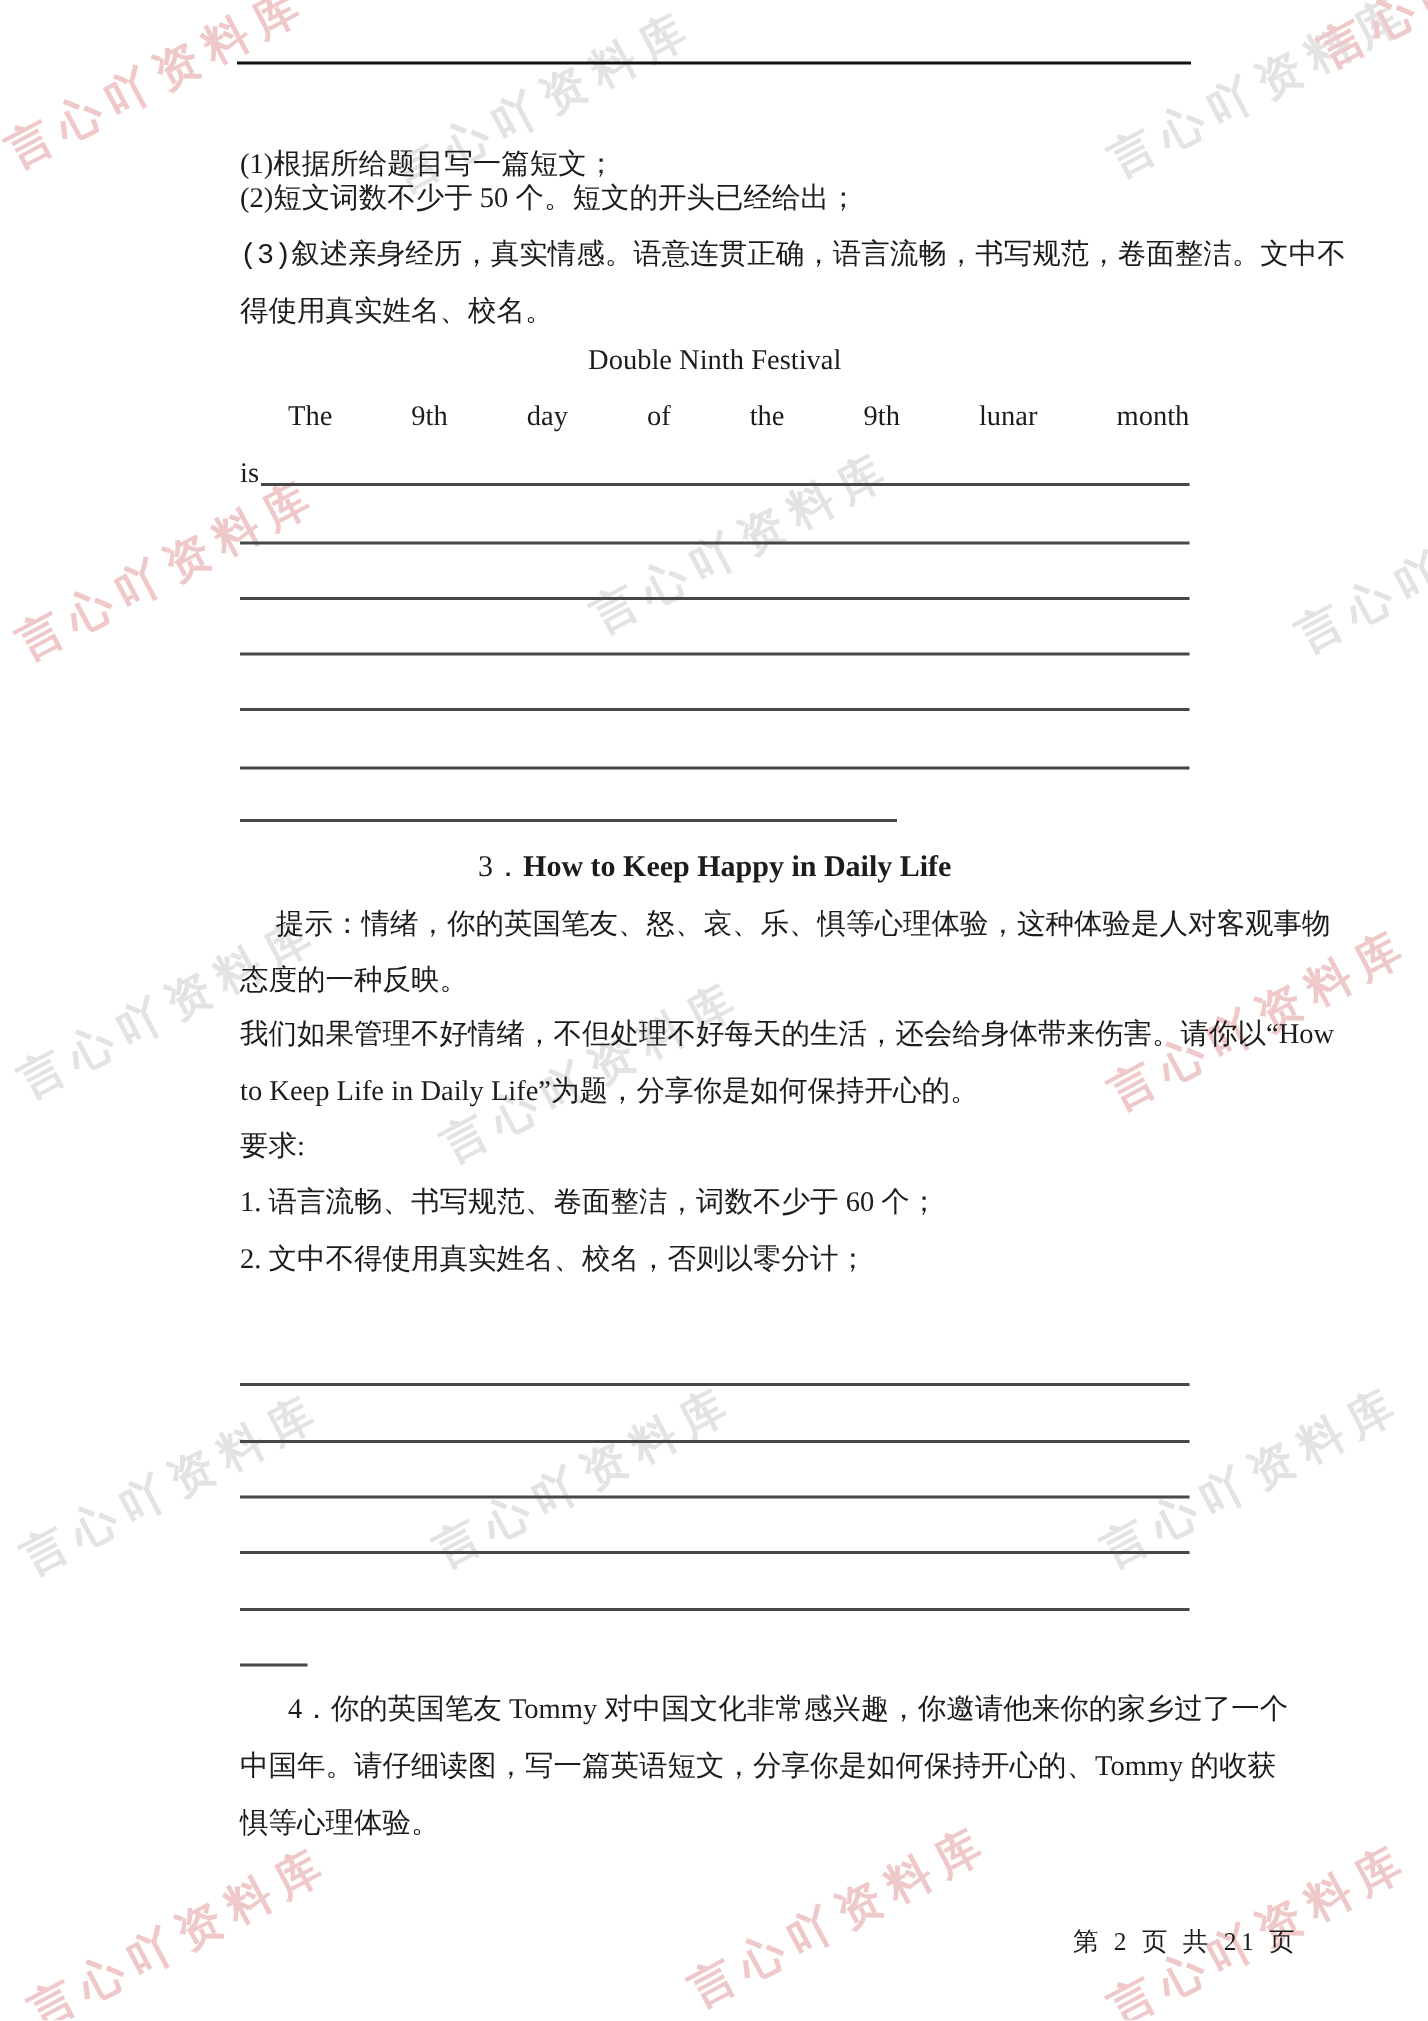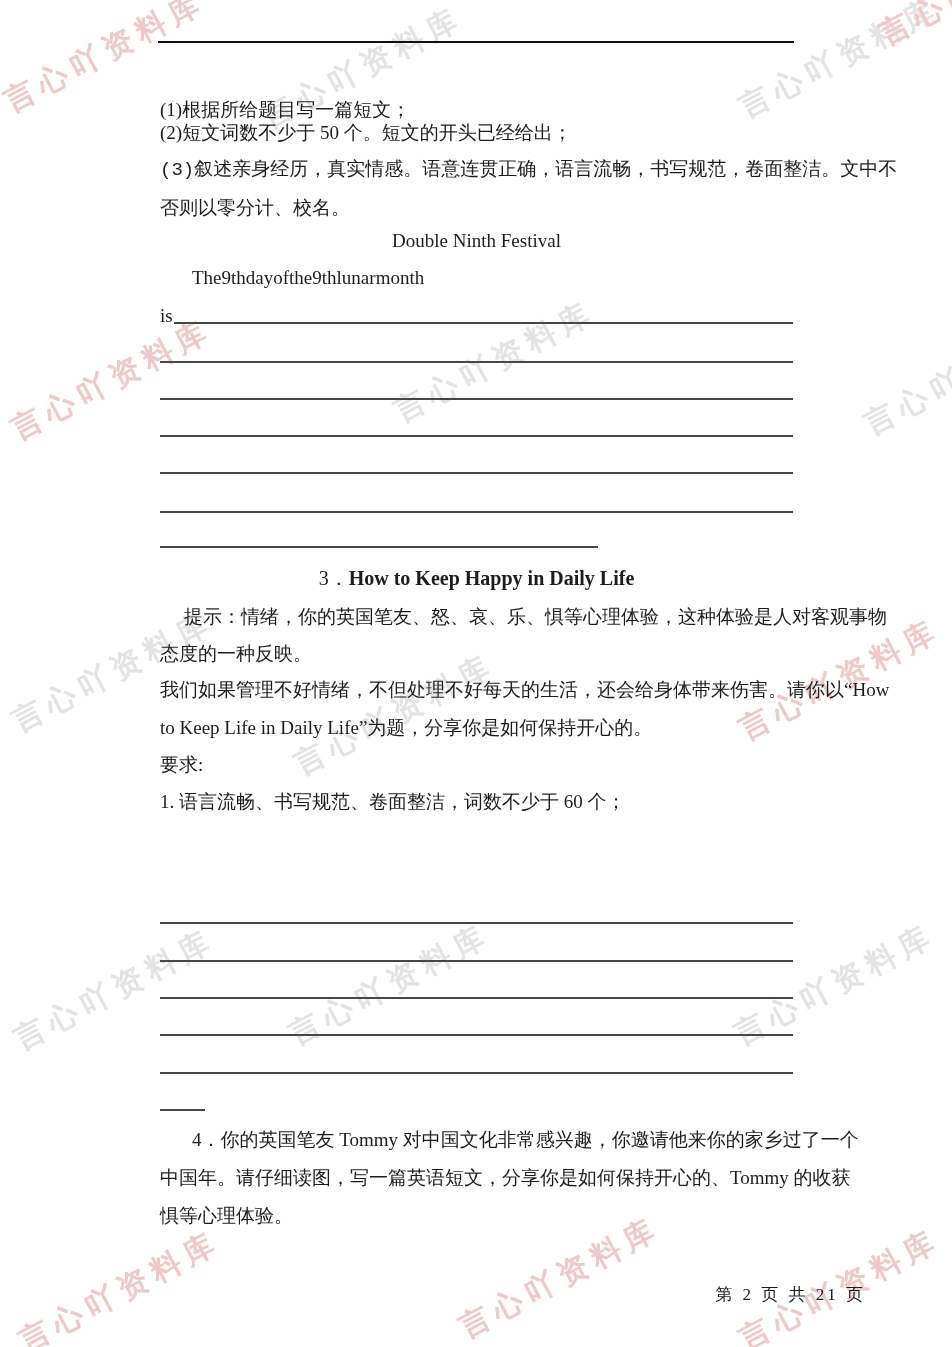--- a/index.html
+++ b/index.html
@@ -34,21 +34,21 @@
   .tline {
     position:absolute; left:160px; width:633px; height:38px;
     line-height:38px; font-size:19px; white-space:nowrap; z-index:2;
   }
   .centered { text-align:center; }
   .indent24 { text-indent:24px; }
   .indent32 { text-indent:32px; }
   .heading-num { font-weight:normal; }
   .heading-title { font-weight:bold; }
   .words-row {
-    display:flex; 
+    display:flex; justify-content:space-between;
     padding-left:32px; box-sizing:border-box;
   }
   .blank {
     position:absolute; left:160px; height:0;
     border-top:2px solid #474747; z-index:2;
   }
   .blank-full { width:633px; }
   .is-label { position:absolute; left:160px; top:297px; height:38px; line-height:38px; font-size:19px; z-index:2; }
   .footer {
     position:absolute; left:0; top:1276px; width:866px; height:38px;
@@ -75,21 +75,21 @@
   <div class="wm wm-gray" style="left:835px; top:985px;">言心吖资料库</div>
   <div class="wm wm-pink" style="left:120px; top:1292px;">言心吖资料库</div>
   <div class="wm wm-pink" style="left:560px; top:1278px;">言心吖资料库</div>
   <div class="wm wm-pink" style="left:840px; top:1290px;">言心吖资料库</div>
 
   <div class="rule-top"></div>
 
   <div class="tline" style="top:91px;">(1)根据所给题目写一篇短文；</div>
   <div class="tline" style="top:114px;">(2)短文词数不少于 50 个。短文的开头已经给出；</div>
   <div class="tline" style="top:151px;font-family:Liberation Mono, monospace;">(3)叙述亲身经历，真实情感。语意连贯正确，语言流畅，书写规范，卷面整洁。文中不</div>
-  <div class="tline" style="top:189px;">否则以零分计、校名。</div>
+  <div class="tline" style="top:189px;">得使用真实姓名、校名。</div>
 
   <div class="tline centered" style="top:222px;">Double Ninth Festival</div>
 
   <div class="tline words-row" style="top:259px;">
     <span>The</span>
     <span>9th</span>
     <span>day</span>
     <span>of</span>
     <span>the</span>
     <span>9th</span>
@@ -111,20 +111,21 @@
     <span class="heading-num">3．</span><span class="heading-title">How to Keep Happy in Daily Life</span>
   </div>
 
   <div class="tline indent24" style="top:598px;">提示：情绪，你的英国笔友、怒、哀、乐、惧等心理体验，这种体验是人对客观事物</div>
   <div class="tline" style="top:635px;">态度的一种反映。</div>
   <div class="tline" style="top:671px;">我们如果管理不好情绪，不但处理不好每天的生活，还会给身体带来伤害。请你以“How</div>
   <div class="tline" style="top:709px;">to Keep Life in Daily Life”为题，分享你是如何保持开心的。</div>
 
   <div class="tline" style="top:746px;">要求:</div>
   <div class="tline" style="top:783px;">1. 语言流畅、书写规范、卷面整洁，词数不少于 60 个；</div>
+  <div class="tline" style="top:821px;">2. 文中不得使用真实姓名、校名，否则以零分计；</div>
 
   <div class="blank blank-full" style="top:922px;"></div>
   <div class="blank blank-full" style="top:960px;"></div>
   <div class="blank blank-full" style="top:997px;"></div>
   <div class="blank blank-full" style="top:1034px;"></div>
   <div class="blank blank-full" style="top:1072px;"></div>
   <div class="blank" style="top:1109px; width:45px;"></div>
 
   <div class="tline indent32" style="top:1121px;">4．你的英国笔友 Tommy 对中国文化非常感兴趣，你邀请他来你的家乡过了一个</div>
   <div class="tline" style="top:1159px;">中国年。请仔细读图，写一篇英语短文，分享你是如何保持开心的、Tommy 的收获</div>

